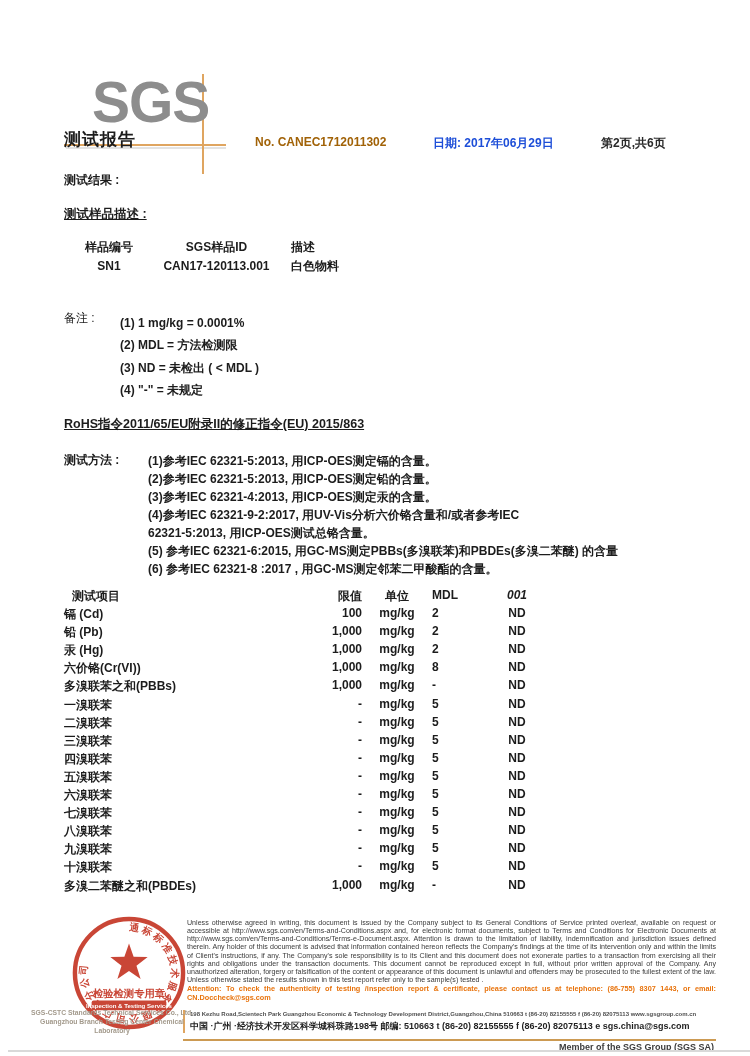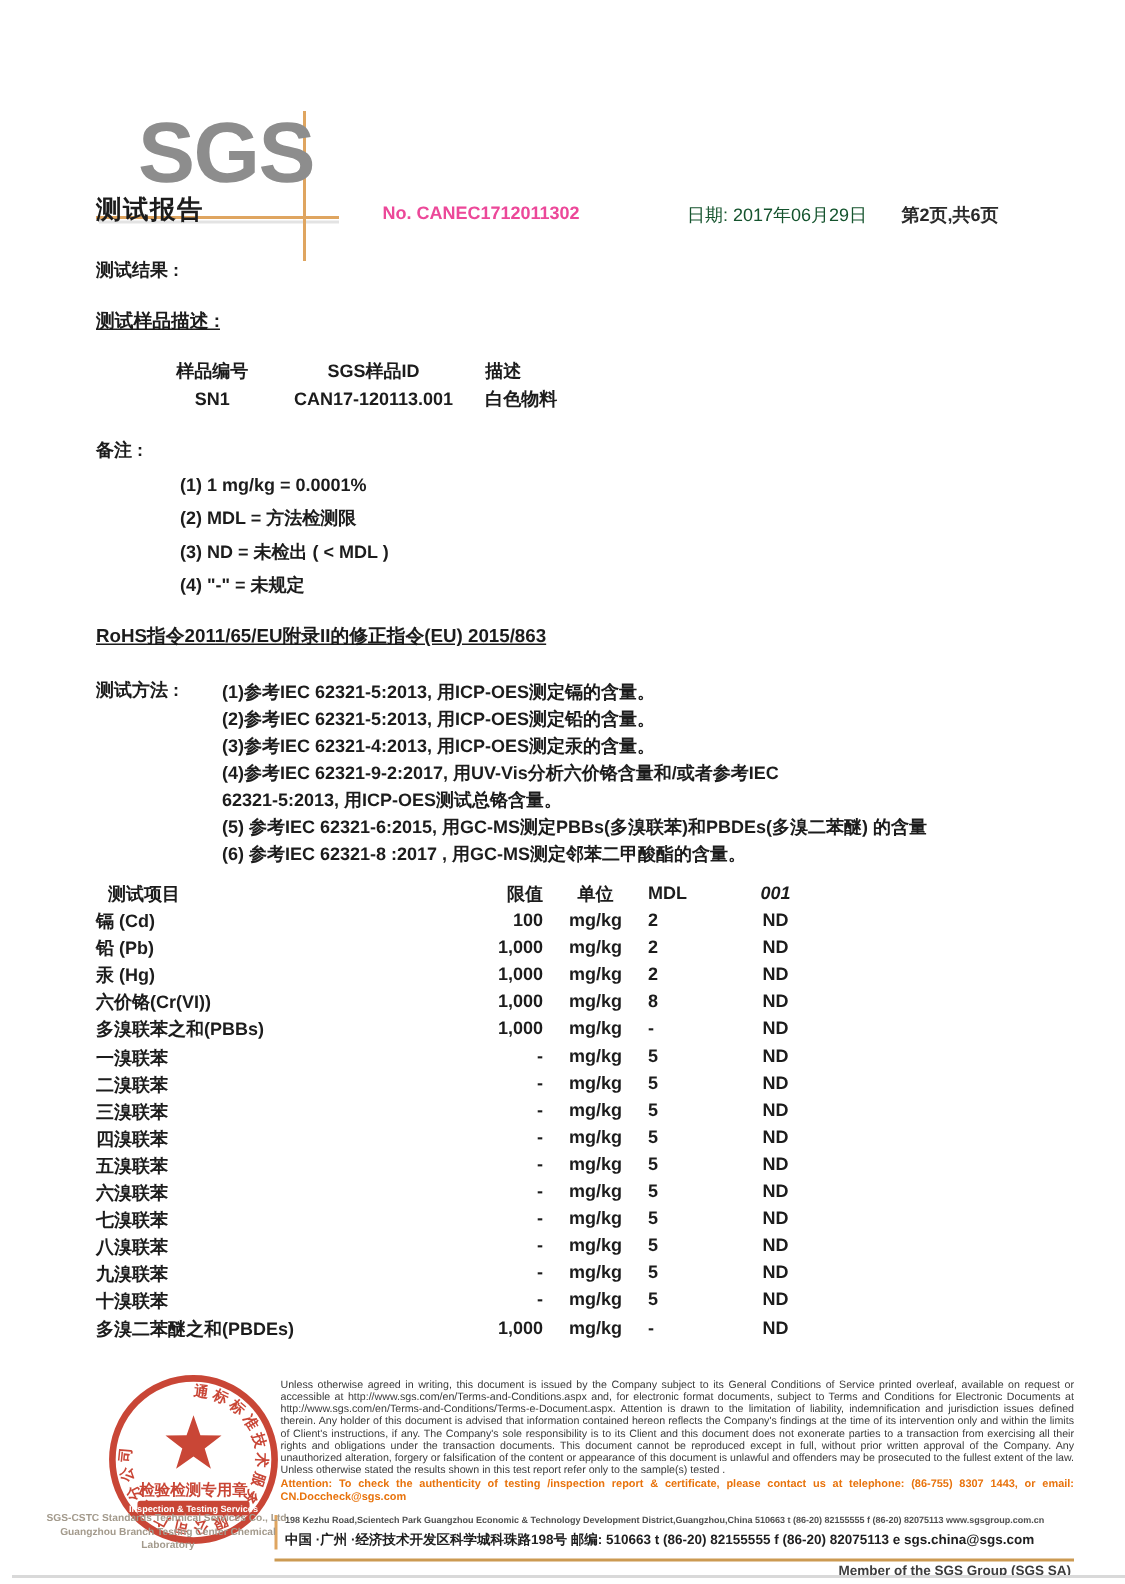--- a/index.html
+++ b/index.html
@@ -15,34 +15,34 @@
   .logo-text {
     position:absolute; left:28px; top:2px;
     font-size:57px; font-weight:bold; letter-spacing:-1px;
     color:#8d8d8d; line-height:1;
   }
   .logo-hline { position:absolute; left:0; top:72px; width:162px; height:2px; background:#dfa560; }
   .logo-hline-shadow { position:absolute; left:2px; top:75px; width:160px; height:2px; background:#e3e3e3; }
   .logo-vline { position:absolute; left:138px; top:2px; width:2px; height:100px; background:#dfa560; }
   
   .doc-title { position:absolute; left:64px; top:128px; font-size:17px; font-weight:bold; letter-spacing:1px; }
-  .report-no { position:absolute; left:255px; top:135px; font-size:12px; font-weight:bold; color:#ec4899; }
-  .report-date { position:absolute; left:458px; top:135px; font-size:12px; font-weight:normal; color:#14532d; }
+  .report-no { position:absolute; left:255px; top:135px; font-size:12px; font-weight:bold; color:#a16207; }
+  .report-date { position:absolute; left:433px; top:135px; font-size:12px; font-weight:bold; color:#1d4ed8; }
   .report-page { position:absolute; left:601px; top:135px; font-size:12px; font-weight:bold; color:#2a2a2a; }
   .results-label { position:absolute; left:64px; top:172px; font-size:12px; font-weight:600; }
   .sample-desc-label { position:absolute; left:64px; top:206px; font-size:12.5px; font-weight:bold; text-decoration:underline; }
   
   .sample-table { position:absolute; left:64px; top:238px; width:400px; font-size:12px; font-weight:600; }
   .sample-table .hdr { font-weight:bold; }
-  .st-row { display:flex; line-height:19px;justify-content:center; }
+  .st-row { display:flex; line-height:19px; }
   .st-c1 { width:90px; text-align:center; }
   .st-c2 { width:125px; text-align:center; }
   .st-c3 { width:120px; text-align:left; padding-left:12px; }
   
-  .notes-label { position:absolute; left:64px; top:292px; font-size:12px; font-weight:bold; }
+  .notes-label { position:absolute; left:64px; top:310px; font-size:12px; font-weight:normal; }
   .notes { position:absolute; left:120px; top:312px; font-size:12px; font-weight:600; }
   .notes div { line-height:22.3px; }
   
   .rohs-heading { position:absolute; left:64px; top:416px; font-size:12.5px; font-weight:bold; text-decoration:underline; }
   
   .methods-label { position:absolute; left:64px; top:452px; font-size:12px; font-weight:600; }
   .methods { position:absolute; left:148px; top:452px; width:570px; font-size:12px; font-weight:600; }
   .methods div { line-height:18px; }
   
   .rtable { position:absolute; left:64px; top:588px; width:492px; font-size:12px; font-weight:600; }

